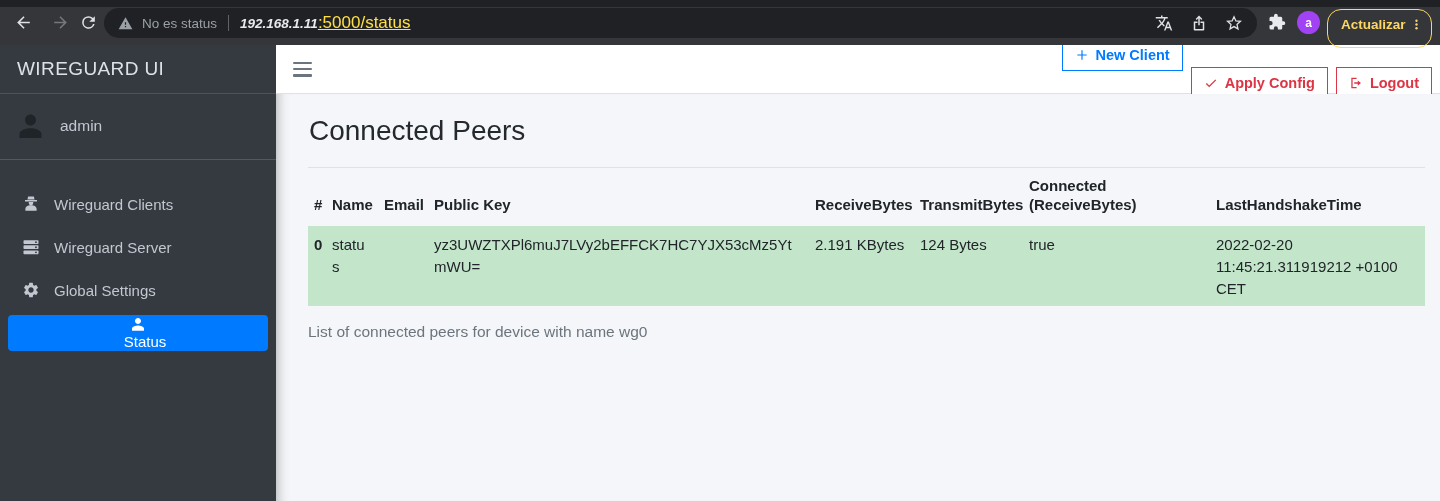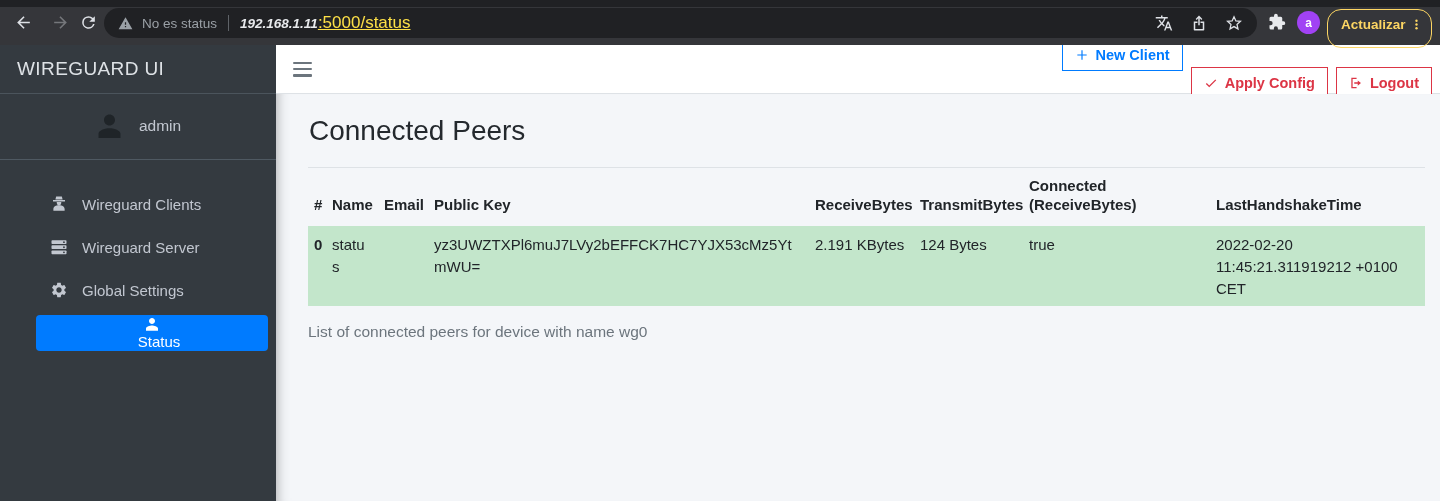--- a/index.html
+++ b/index.html
@@ -33,23 +33,23 @@
   .update-pill svg { width:13px; height:15px; }
 
   
   .app { display:flex; width:1440px; height:456px; }
 
   
   .sidebar { width:276px; flex:none; background:#343a40; color:#c2c7d0; display:flex; flex-direction:column; }
   .brand { height:49px; flex:none; display:flex; align-items:center; padding-left:17px;
            font-size:19px; letter-spacing:.4px; color:#dee2e6; border-bottom:1px solid #4b545c; }
   .user-panel { display:flex; align-items:center; gap:13px; padding:15px 16px 17px 14px;
-                border-bottom:1px solid #4f5962; font-size:15.5px;justify-content:center; }
+                border-bottom:1px solid #4f5962; font-size:15.5px; }
   .user-panel svg { width:33px; height:33px; }
-  .side-nav { padding-top:26px;padding-left:28px; }
+  .side-nav { padding-top:26px; }
   .nav-item { display:flex; align-items:center; height:36px; margin:0 8px 7px 8px; padding-left:14px;
               border-radius:4px; font-size:15px; color:#c2c7d0; cursor:pointer; }
   .nav-item svg { width:18px; height:18px; margin-right:14px; flex:none; }
   .nav-item.active { background:#007bff; color:#fff;flex-direction:column; }
 
   
   .main { flex:1; display:flex; flex-direction:column; min-width:0; }
   .navbar { height:49px; flex:none; background:#fff; border-bottom:1px solid #dee2e6;
             display:flex; align-items:center; padding:0 8px 0 17px; }
   .hamburger { width:19px; height:15px; display:flex; flex-direction:column; justify-content:space-between; cursor:pointer; }

